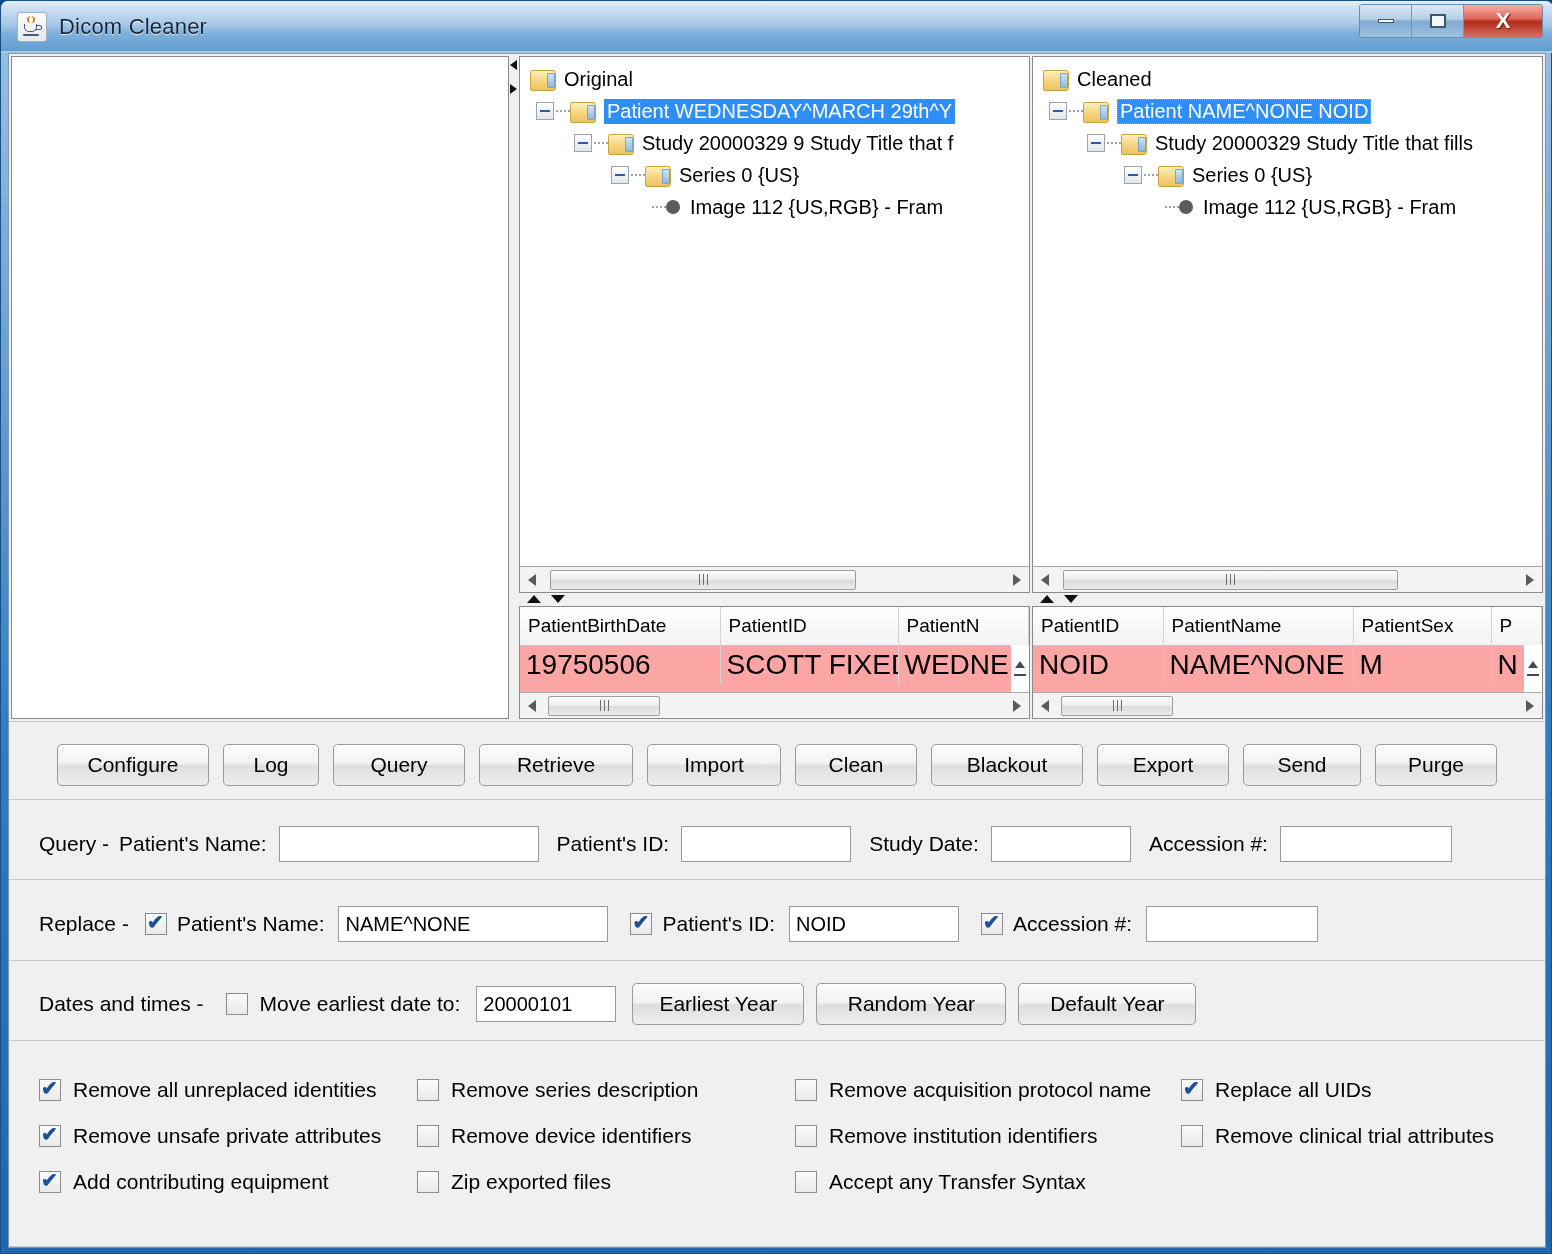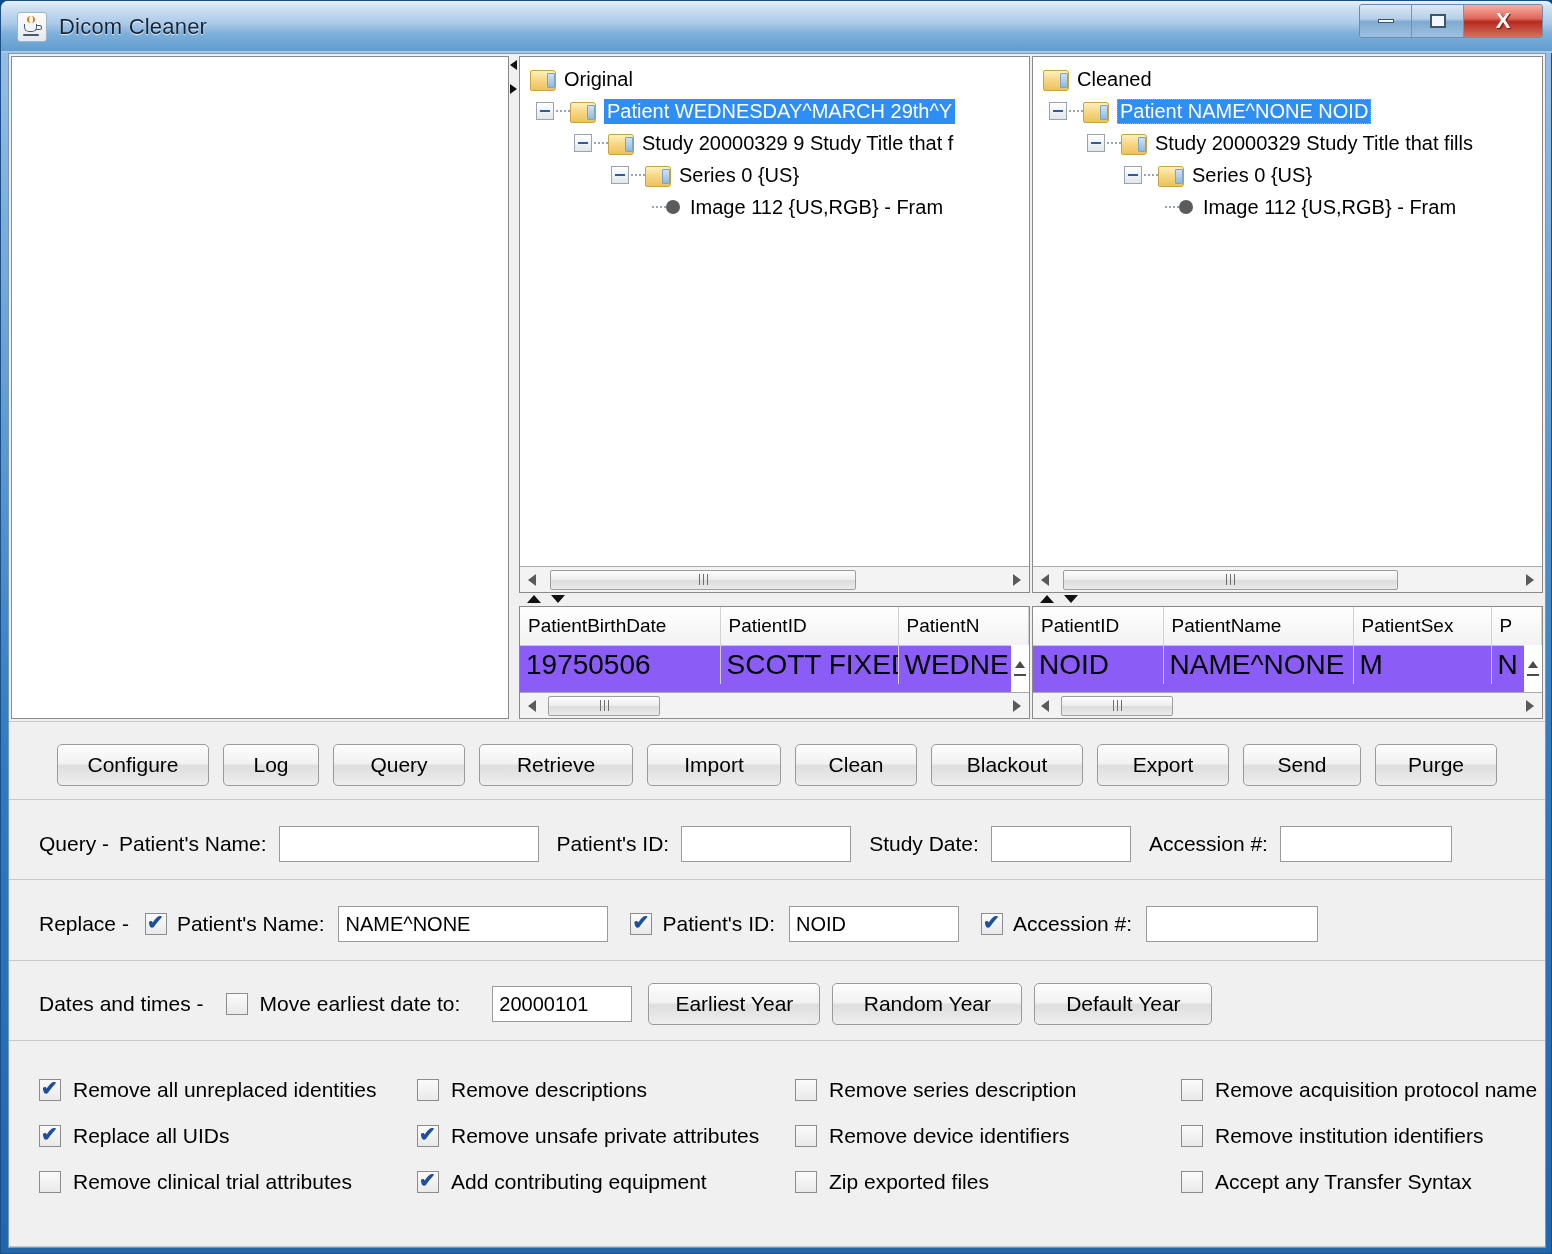--- a/index.html
+++ b/index.html
@@ -187,21 +187,21 @@
 
   
   .hsplit {
     height: 13px; position: relative; background:#f0f0f0;
   }
   .hsplit .ar { position:absolute; top:2px; width:0;height:0; }
   .hsplit .ar.u { left:8px; border-left:7px solid transparent;border-right:7px solid transparent;border-bottom:8px solid #111;}
   .hsplit .ar.d { left:32px; border-left:7px solid transparent;border-right:7px solid transparent;border-top:8px solid #111;}
 
   .table-box {
-    border:1px solid #8a8a8a; background:#8b5cf6; flex:1; position:relative; overflow:hidden;
+    border:1px solid #8a8a8a; background:#fca5a5; flex:1; position:relative; overflow:hidden;
     display:flex; flex-direction:column;
   }
   table.attr { border-collapse: collapse; width: 100%; table-layout: fixed; }
   table.attr th {
     font-weight: normal; font-size: 19px; text-align:left;
     background: linear-gradient(180deg,#ffffff,#f2f2f2);
     border-right:1px solid #d2d2d2; border-bottom:1px solid #c6c6c6;
     padding: 6px 4px 6px 8px; height: 38px; color:#000;
     white-space: nowrap; overflow: hidden;
   }
@@ -546,37 +546,33 @@
       <div class="tf" style="width:170px; margin-left:14px">NOID</div>
       <span class="cb checked" style="margin-left:22px"></span>
       <span class="lbl" style="margin-left:10px">Accession #:</span>
       <div class="tf" style="width:172px; margin-left:14px"></div>
     </div>
 
     <div class="form-row" id="dates-row">
       <span class="lbl">Dates and times -</span>
       <span class="cb" style="margin-left:22px"></span>
       <span class="lbl" style="margin-left:12px">Move earliest date to:</span>
-      <div class="tf" style="width:140px; margin-left:32px">20000101</div>
+      <div class="tf" style="width:140px; margin-left:16px">20000101</div>
       <div class="btn" style="margin-left:16px; min-width:172px">Earliest Year</div>
       <div class="btn" style="margin-left:12px; min-width:190px">Random Year</div>
       <div class="btn" style="margin-left:12px; min-width:178px">Default Year</div>
     </div>
 
     <div id="cb-grid">
       <div class="cb-item">
         <span class="cb checked"></span>
         <span class="t">Remove all unreplaced identities</span>
       </div>
       <div class="cb-item">
         <span class="cb"></span>
-        <span class="t">Remove descriptions</span>
-      </div>
-      <div class="cb-item">
-        <span class="cb"></span>
         <span class="t">Remove series description</span>
       </div>
       <div class="cb-item">
         <span class="cb"></span>
         <span class="t">Remove acquisition protocol name</span>
       </div>
 
       <div class="cb-item">
         <span class="cb checked"></span>
         <span class="t">Replace all UIDs</span>

